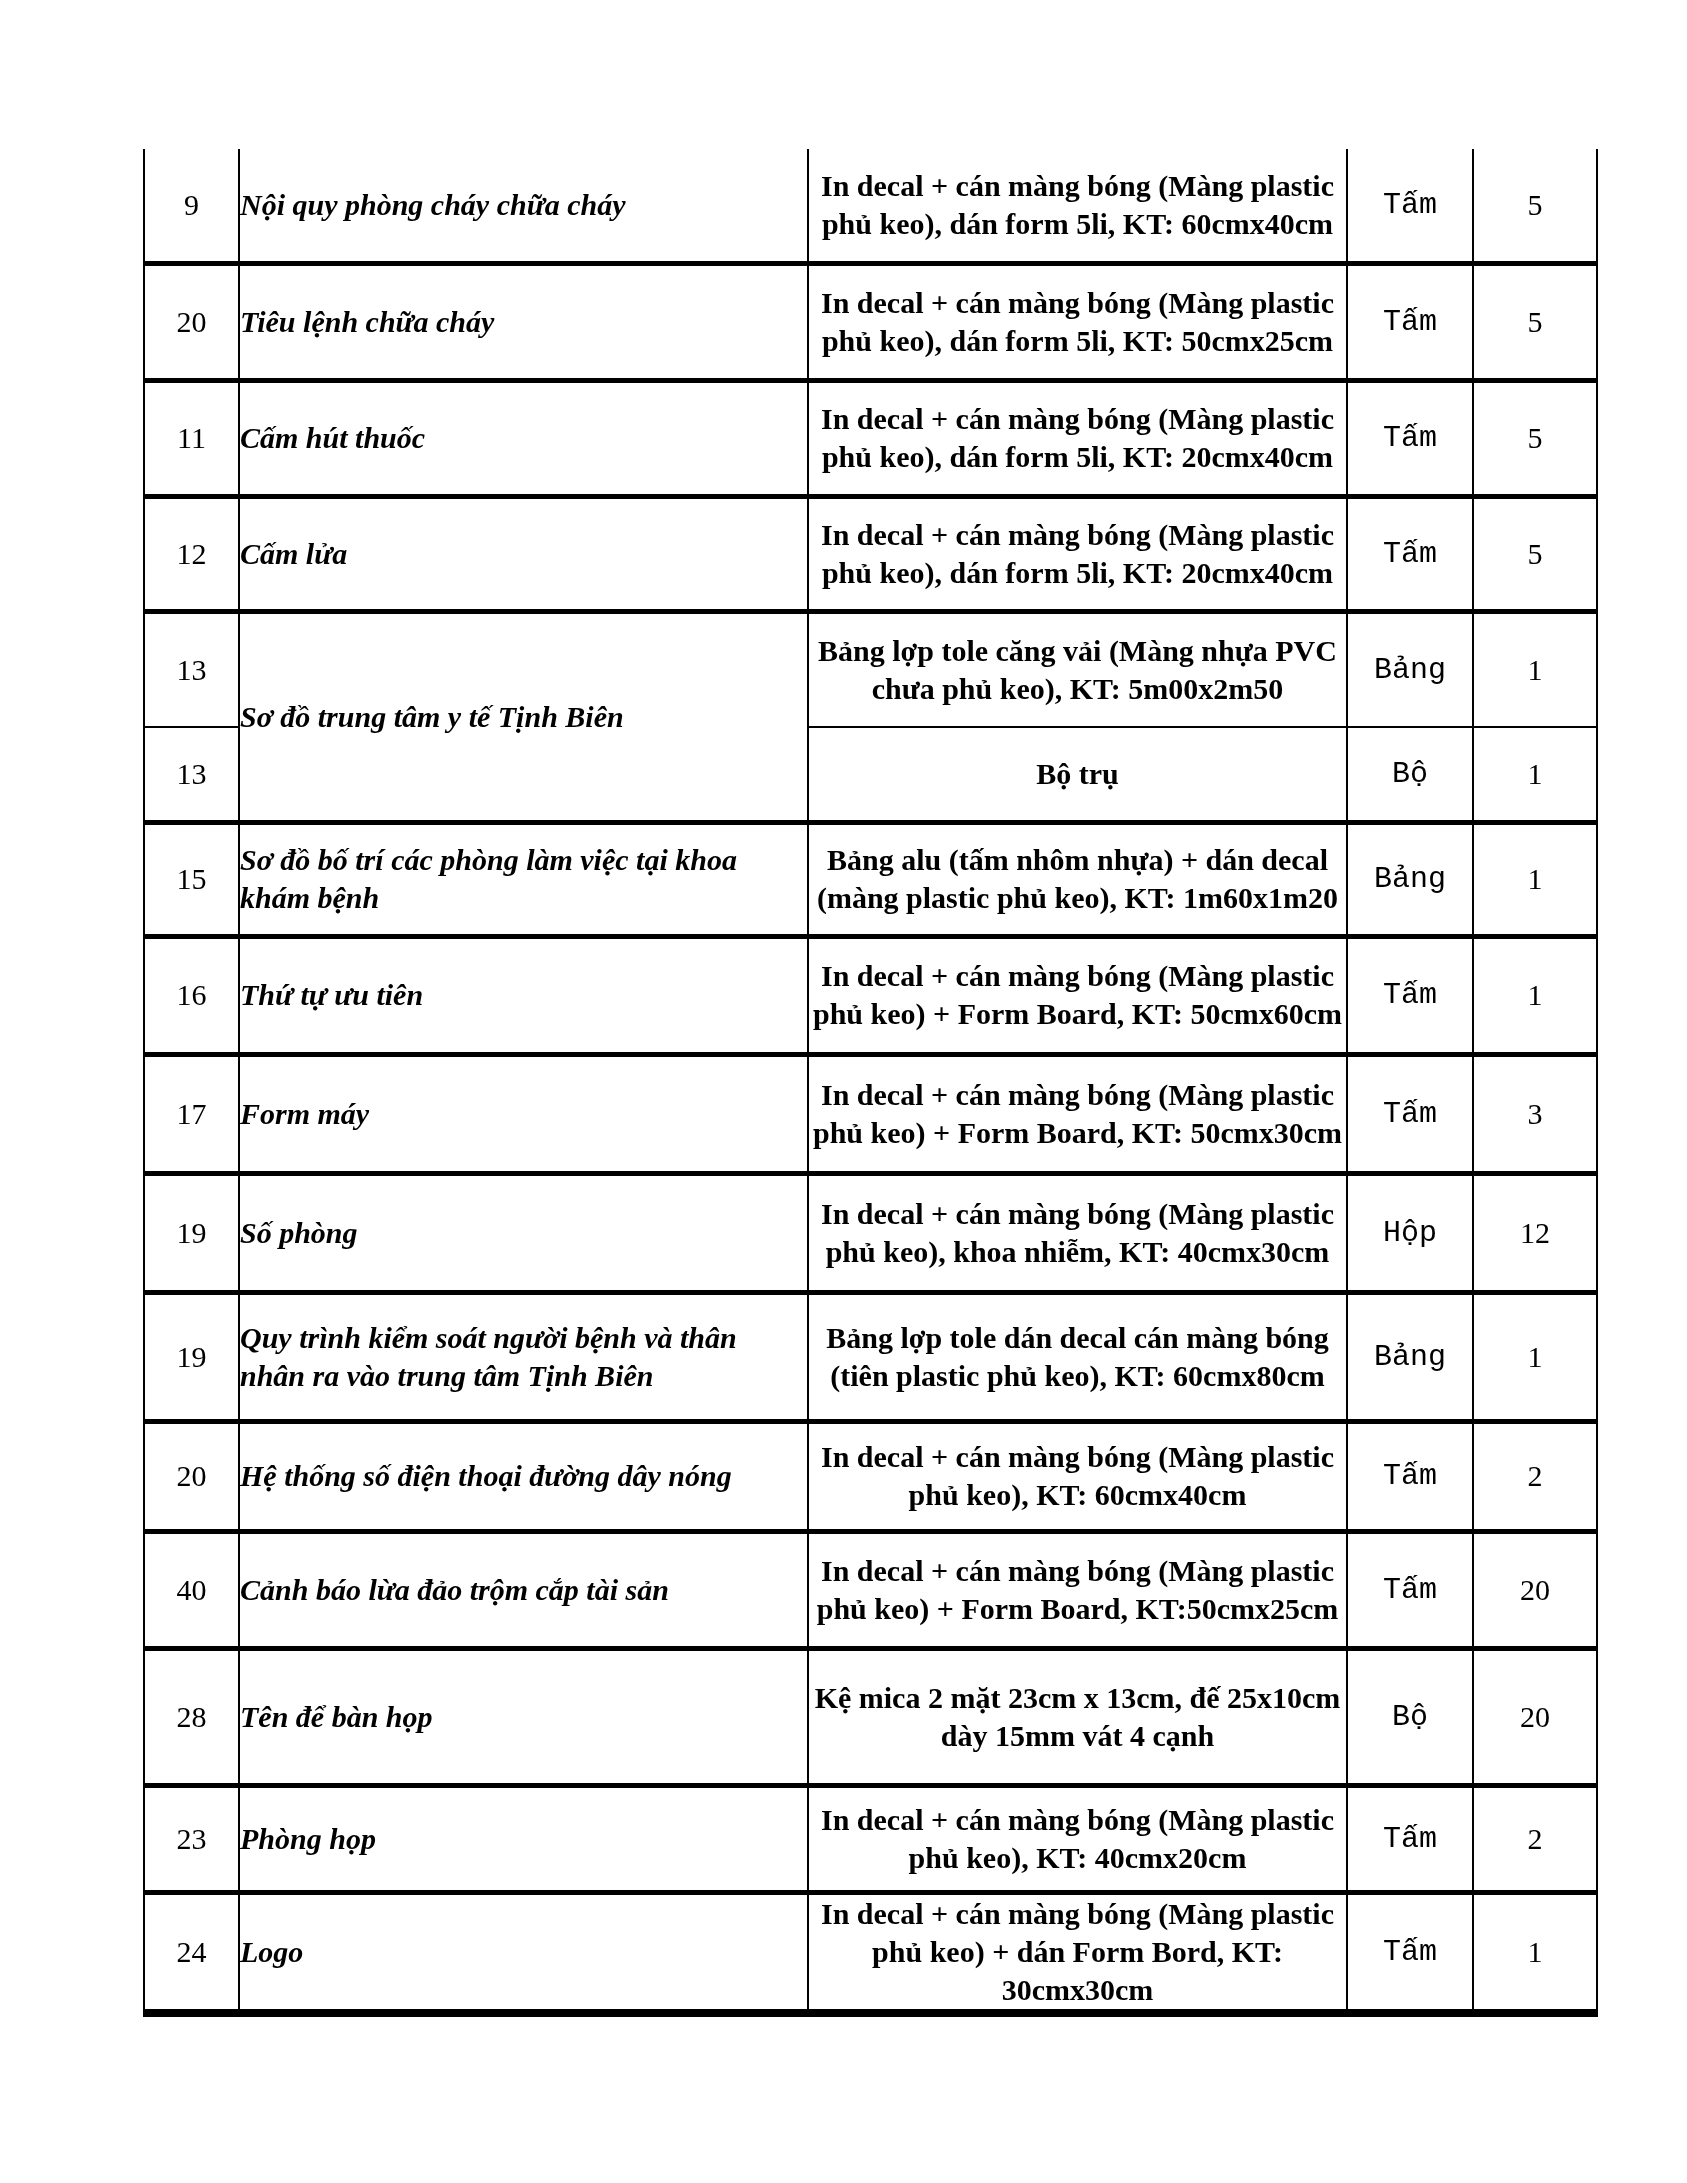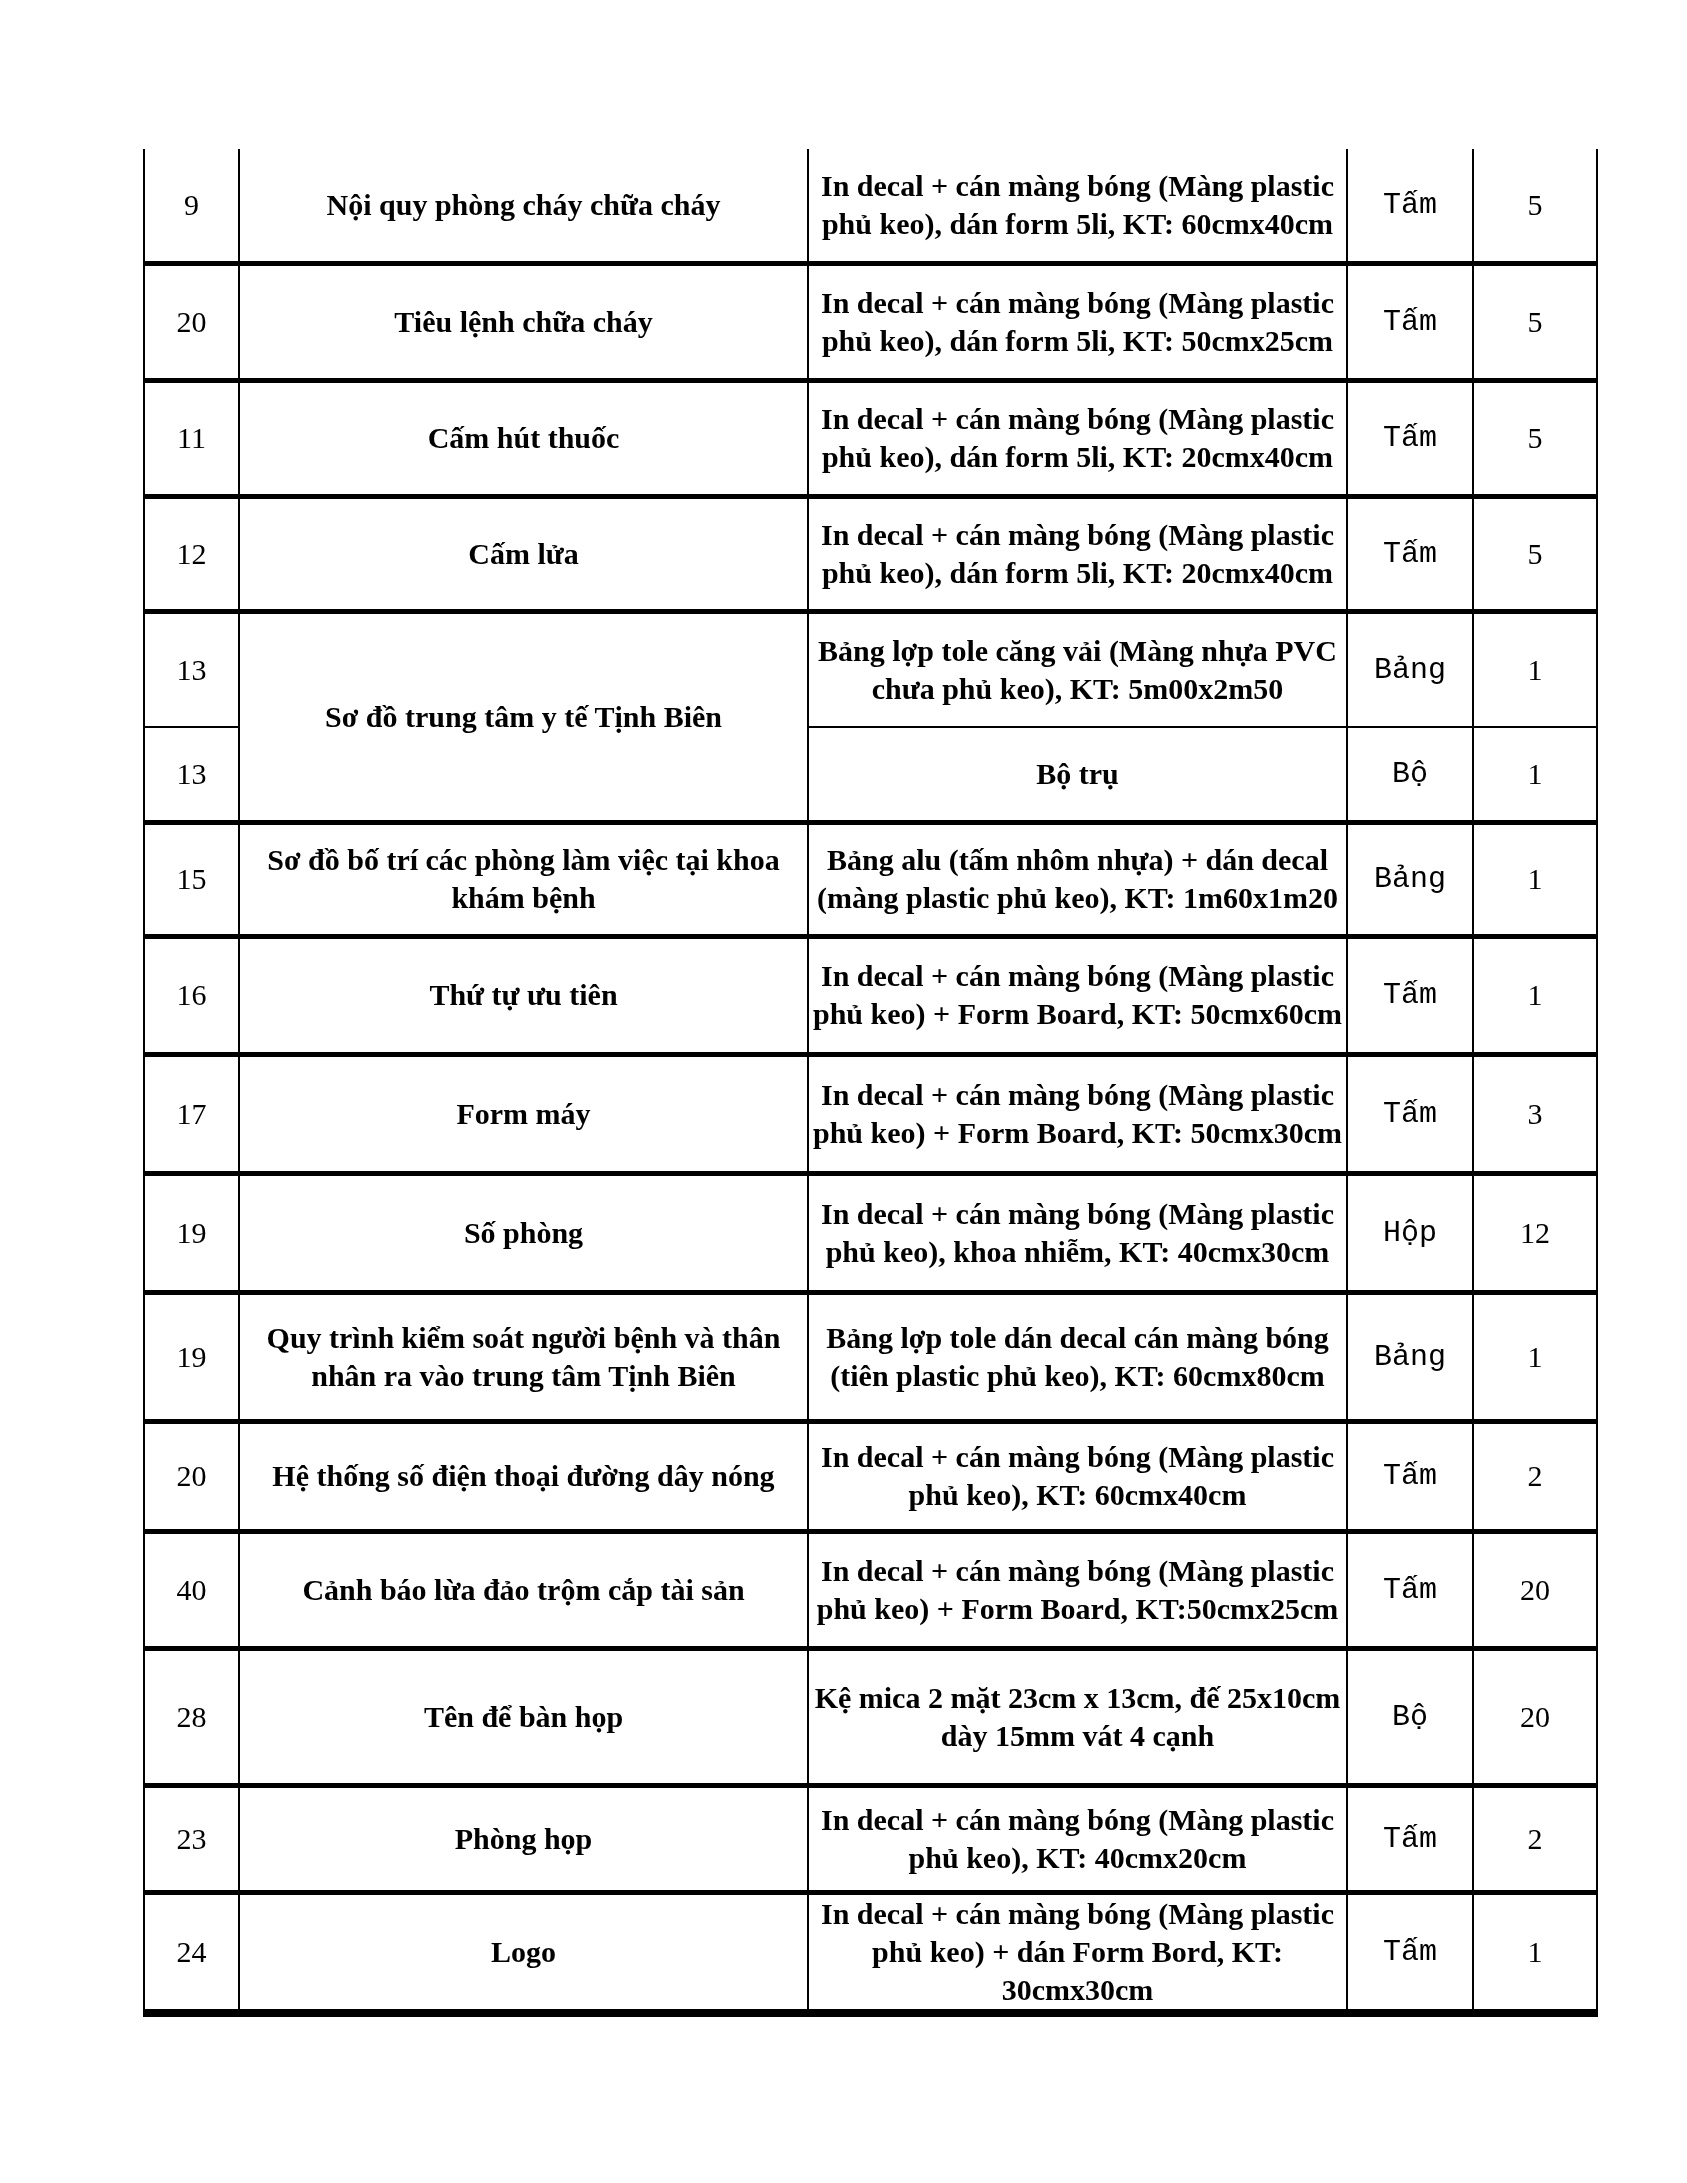--- a/index.html
+++ b/index.html
@@ -36,21 +36,21 @@
     overflow: hidden;
     word-break: normal;
   }
   tr.r-first > td { border-top: none; }
   tr.r-last  > td { border-bottom: 8px solid #000; }
   
   tr.t13 > td { border-bottom: 2px solid #000; }
   tr.t14 > td { border-top: 2px solid #000; }
 
   td.no   { text-align: center; }
-  td.name { font-weight: bold; text-align: center; padding: 4px 20px 4px 14.6px; }
+  td.name { font-weight: bold; text-align: left; padding: 4px 20px 4px 14.6px; font-style: italic; }
   td.desc { text-align: center; padding: 2.6px 24px 2.6px 14.6px; font-weight: bold; }
   td.unit { text-align: center; font-family: Liberation Mono, monospace; }
   td.qty  { text-align: center; }
 </style>
 </head>
 <body>
 
 <div class="sheet">
   <table class="items">
     <colgroup>

